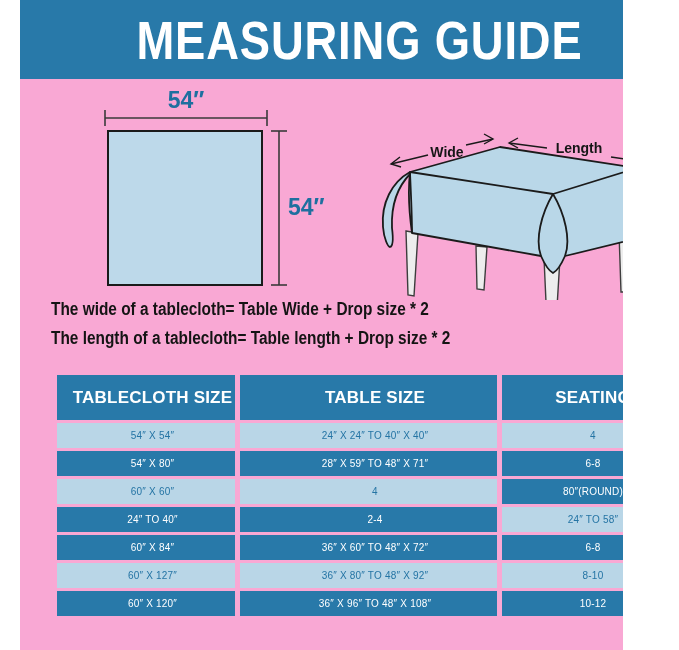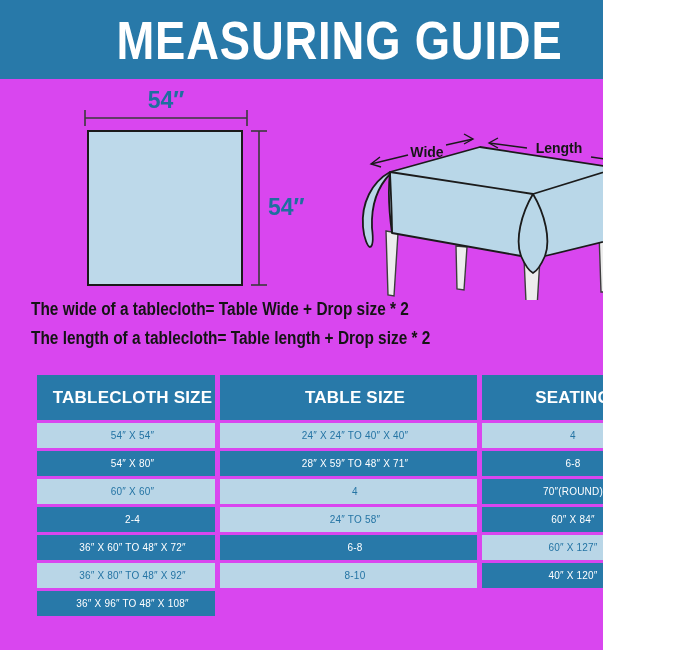--- a/index.html
+++ b/index.html
@@ -1,18 +1,19 @@
 <!DOCTYPE html>
 <html><head>
 <meta charset="utf-8">
 <style>
   html,body{margin:0;padding:0;background:#ffffff;}
   .sheet{
-    position:relative;width:603px;height:650px;overflow:hidden;background:#d946ef;
+    position:relative;width:603px;height:650px;overflow:hidden;background:#f9a8d4;
     font-family:"Liberation Sans",sans-serif;
+    margin-left:20px;
   }
   
   .banner{
     position:absolute;left:0;top:0;width:679px;height:79px;background:#2879a9;
     display:flex;align-items:center;justify-content:center;
   }
   .banner span{
     display:inline-block;color:#ffffff;font-size:54px;font-weight:700;
     letter-spacing:1px;transform:scaleX(0.84);white-space:nowrap;
   }
@@ -132,29 +133,31 @@
     <div class="cell light">24″ X 24″ TO 40″ X 40″</div>
     <div class="cell light">4</div>
 
     <div class="cell dark">54″ X 80″</div>
     <div class="cell dark">28″ X 59″ TO 48″ X 71″</div>
     <div class="cell dark">6-8</div>
 
     <div class="cell light">60″ X 60″</div>
     <div class="cell light">4</div>
 
-    <div class="cell dark">70″(ROUND)</div>
+    <div class="cell dark">80″(ROUND)</div>
+    <div class="cell dark">24″ TO 40″</div>
     <div class="cell dark">2-4</div>
 
     <div class="cell light">24″ TO 58″</div>
 
     <div class="cell dark">60″ X 84″</div>
     <div class="cell dark">36″ X 60″ TO 48″ X 72″</div>
     <div class="cell dark">6-8</div>
 
     <div class="cell light">60″ X 127″</div>
     <div class="cell light">36″ X 80″ TO 48″ X 92″</div>
     <div class="cell light">8-10</div>
 
-    <div class="cell dark">40″ X 120″</div>
+    <div class="cell dark">60″ X 120″</div>
     <div class="cell dark">36″ X 96″ TO 48″ X 108″</div>
+    <div class="cell dark">10-12</div>
   </div>
 </div>
 
 </body></html>

